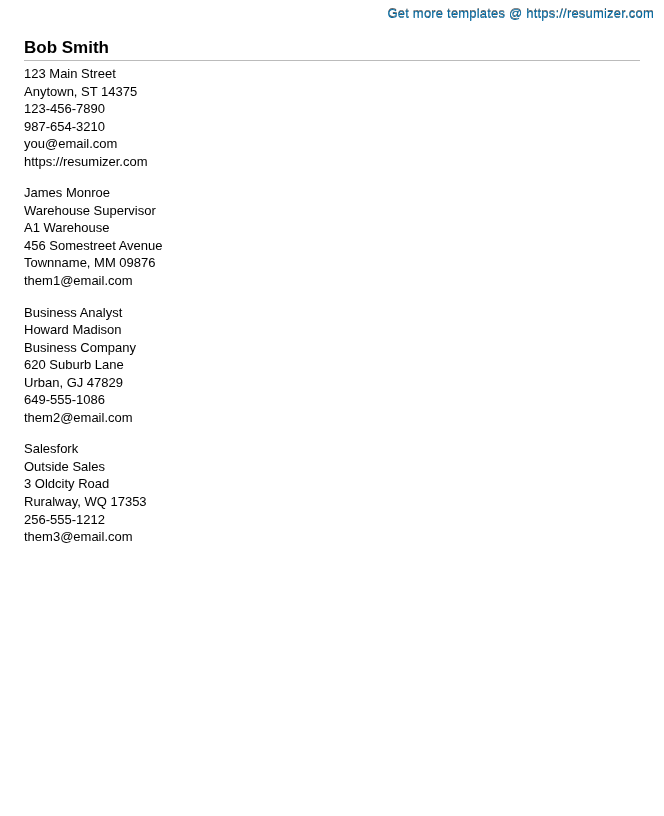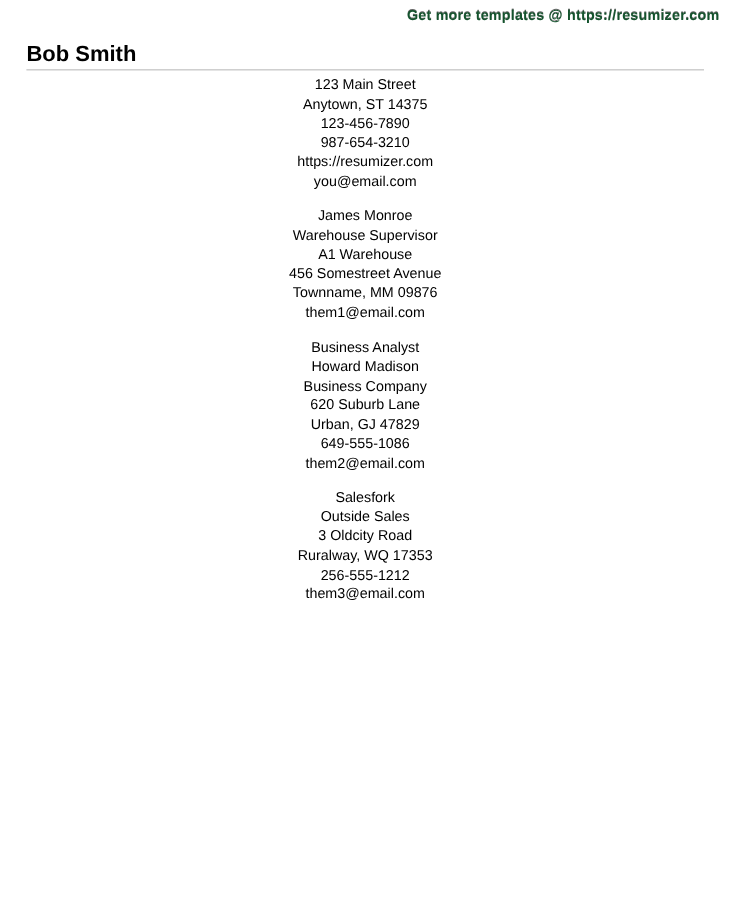--- a/index.html
+++ b/index.html
@@ -9,62 +9,62 @@
     background: #ffffff;
     font-family: Arial, Helvetica, sans-serif;
     font-size: 13px;
     color: #000;
     position: relative;
   }
   .banner {
     position: absolute;
     top: 6px;
     right: 10px;
-    font-weight: bold;
+    font-weight: normal;
     font-size: 13px;
-    color: #14532d;
+    color: #0369a1;
     text-shadow: 0 1px 0 #fff, 0 -1px 0 #666;
     letter-spacing: 0.2px;
   }
   .page {
     padding: 38px 24px 24px 24px;
   }
   .name {
-    font-size: 20px;
+    font-size: 17px;
     font-weight: bold;
     margin-bottom: 2px;
   }
   hr.rule {
     border: none;
     border-top: 1px solid #bbb;
     margin-bottom: 4px;
   }
   .block {
     line-height: 1.35;
     margin-bottom: 14px;
   }
-  .line { display: block; text-align: center; }
+  .line { display: block; }
 </style>
 </head>
 <body>
 
 <div class="banner">Get more templates @ https://resumizer.com</div>
 
 <div class="page">
 
   <div class="name">Bob Smith</div>
   <hr class="rule">
 
   <div class="block">
     <span class="line">123 Main Street</span>
     <span class="line">Anytown, ST 14375</span>
     <span class="line">123-456-7890</span>
     <span class="line">987-654-3210</span>
+    <span class="line">you@email.com</span>
     <span class="line">https://resumizer.com</span>
-    <span class="line">you@email.com</span>
   </div>
 
   <div class="block">
     <span class="line">James Monroe</span>
     <span class="line">Warehouse Supervisor</span>
     <span class="line">A1 Warehouse</span>
     <span class="line">456 Somestreet Avenue</span>
     <span class="line">Townname, MM 09876</span>
     <span class="line">them1@email.com</span>
   </div>

